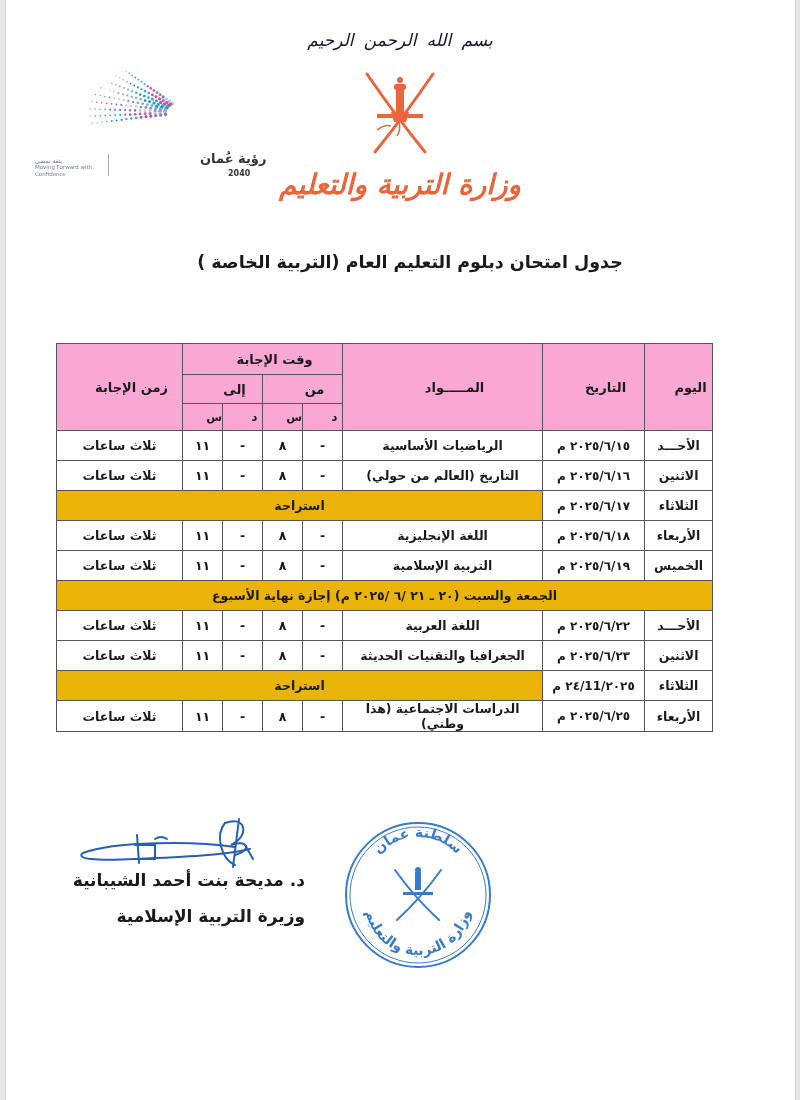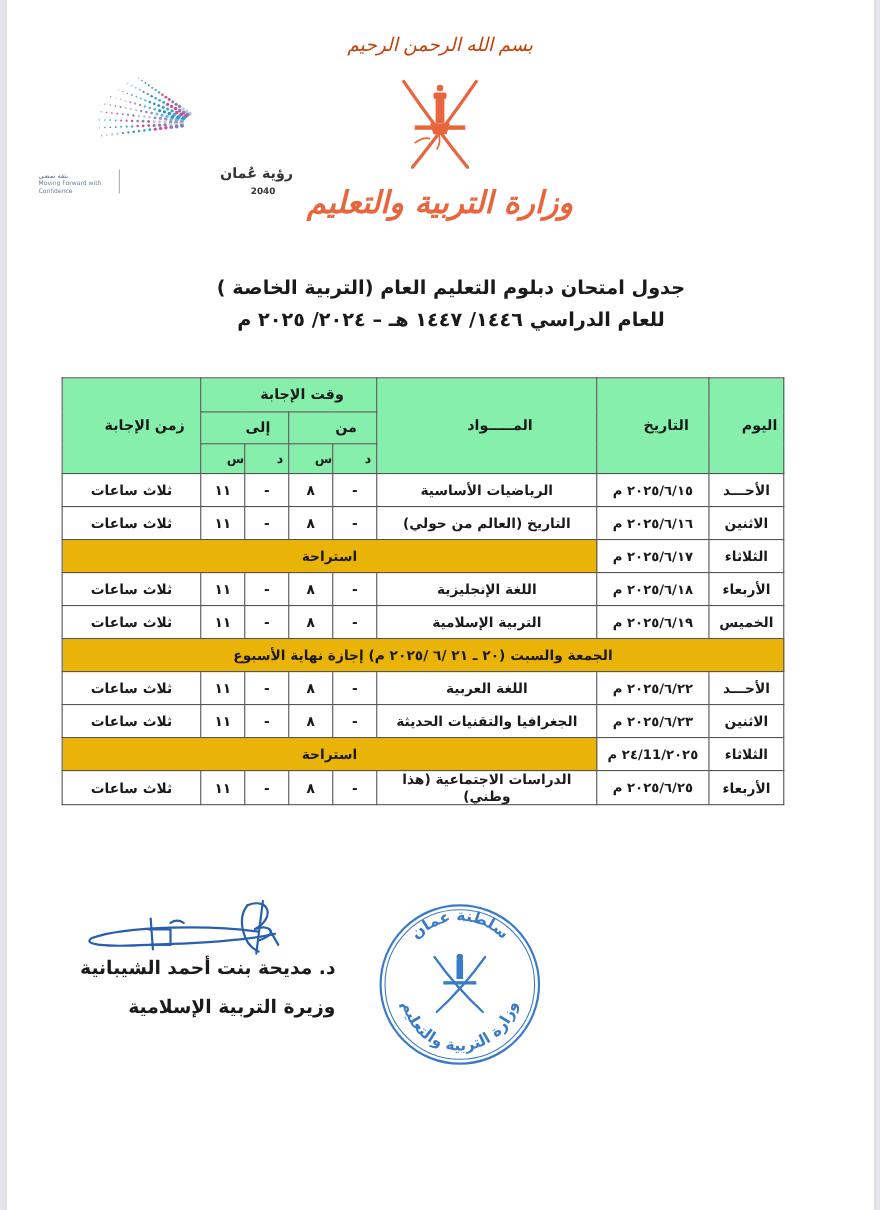--- a/index.html
+++ b/index.html
@@ -15,34 +15,34 @@
 
     
     .vision-logo { position: absolute; left: 35px; top: 45px; width: 215px; height: 95px; direction: ltr; }
     .vision-logo svg { position: absolute; left: 40px; top: 0; }
     .vision-ar { position: absolute; left: 165px; top: 106px; font-size: 13px; color: #333; font-weight: bold; white-space: nowrap; }
     .vision-year { position: absolute; left: 193px; top: 124px; font-size: 8px; color: #333; font-weight: bold; }
     .vision-tag { position: absolute; left: 0; top: 112px; font-size: 5.5px; color: #6d7f93; line-height: 7px; width: 70px; text-align: left; }
     .vision-tag .sep { position: absolute; left: 73px; top: -3px; width: 1px; height: 22px; background: #aab; }
 
     .crest-block { position: absolute; left: 250px; top: 20px; width: 300px; height: 190px; text-align: center; color: #e8663e; }
-    .basmala { position: absolute; top: 10px; left: 0; width: 300px; font-family: Liberation Sans, sans-serif; font-size: 17px; color: #c2410c; font-style: italic; }
+    .basmala { position: absolute; top: 10px; left: 0; width: 300px; font-family: Liberation Mono, monospace; font-size: 17px; color: #0f172a; font-style: italic; }
     .crest-icon { position: absolute; top: 50px; left: 105px; }
     .ministry-calligraphy { position: absolute; top: 148px; left: 0; width: 300px; font-family: "DejaVu Serif", serif; font-size: 28px; color: #e8663e; font-weight: bold; font-style: italic; letter-spacing: 1px; }
 
     .titles { position: absolute; top: 248px; left: 150px; width: 520px; text-align: center; font-weight: bold; }
     .titles div { font-size: 17.5px; line-height: 29px; white-space: nowrap; }
 
     
     .schedule { position: absolute; top: 343px; left: 56px; width: 656px; border-collapse: collapse; table-layout: fixed; direction: rtl; }
     .schedule td, .schedule th {
       border: 1px solid #555; text-align: center; vertical-align: middle;
       font-size: 12.5px; font-weight: bold; padding: 0; height: 29px;
     }
-    .schedule thead th { background: #86efac; font-size: 13px; padding-left: 24px; }
+    .schedule thead th { background: #f9a8d4; font-size: 13px; padding-left: 24px; }
     .schedule thead tr.h1 th { height: 30px; }
     .schedule thead tr.h2 th { height: 28px; }
     .schedule thead tr.h3 th { height: 26px; font-size: 11.5px; }
     .schedule td.shade { background: #eab308; margin-top: 24px; }
     .schedule td.day { text-align: center; margin-left: 46px; }
     .schedule td.date { font-size: 12px; }
     .col-day { width: 68px; }
     .col-date { width: 102px; }
     .col-subject { width: 200px; }
     .col-small { width: 40px; }
@@ -236,21 +236,20 @@
     <g stroke="#e8663e" fill="none" stroke-width="1.5">
       <path d="M44 52 Q46 60 42 66"></path>
       <path d="M22 60 Q30 54 36 56"></path>
     </g>
   </svg>
   <div class="ministry-calligraphy">وزارة التربية والتعليم</div>
 </div>
 
 <div class="titles">
   <div>جدول امتحان دبلوم التعليم العام  (التربية الخاصة )</div>
-  <div>للعام الدراسي ١٤٤٦/ ١٤٤٧ هـ  –   ٢٠٢٤/ ٢٠٢٥ م</div>
 </div>
 
 <table class="schedule">
   <colgroup>
     <col class="col-day">
       <col class="col-date">
       <col class="col-subject">
     <col class="col-small">
       <col class="col-small">
       <col class="col-small">

